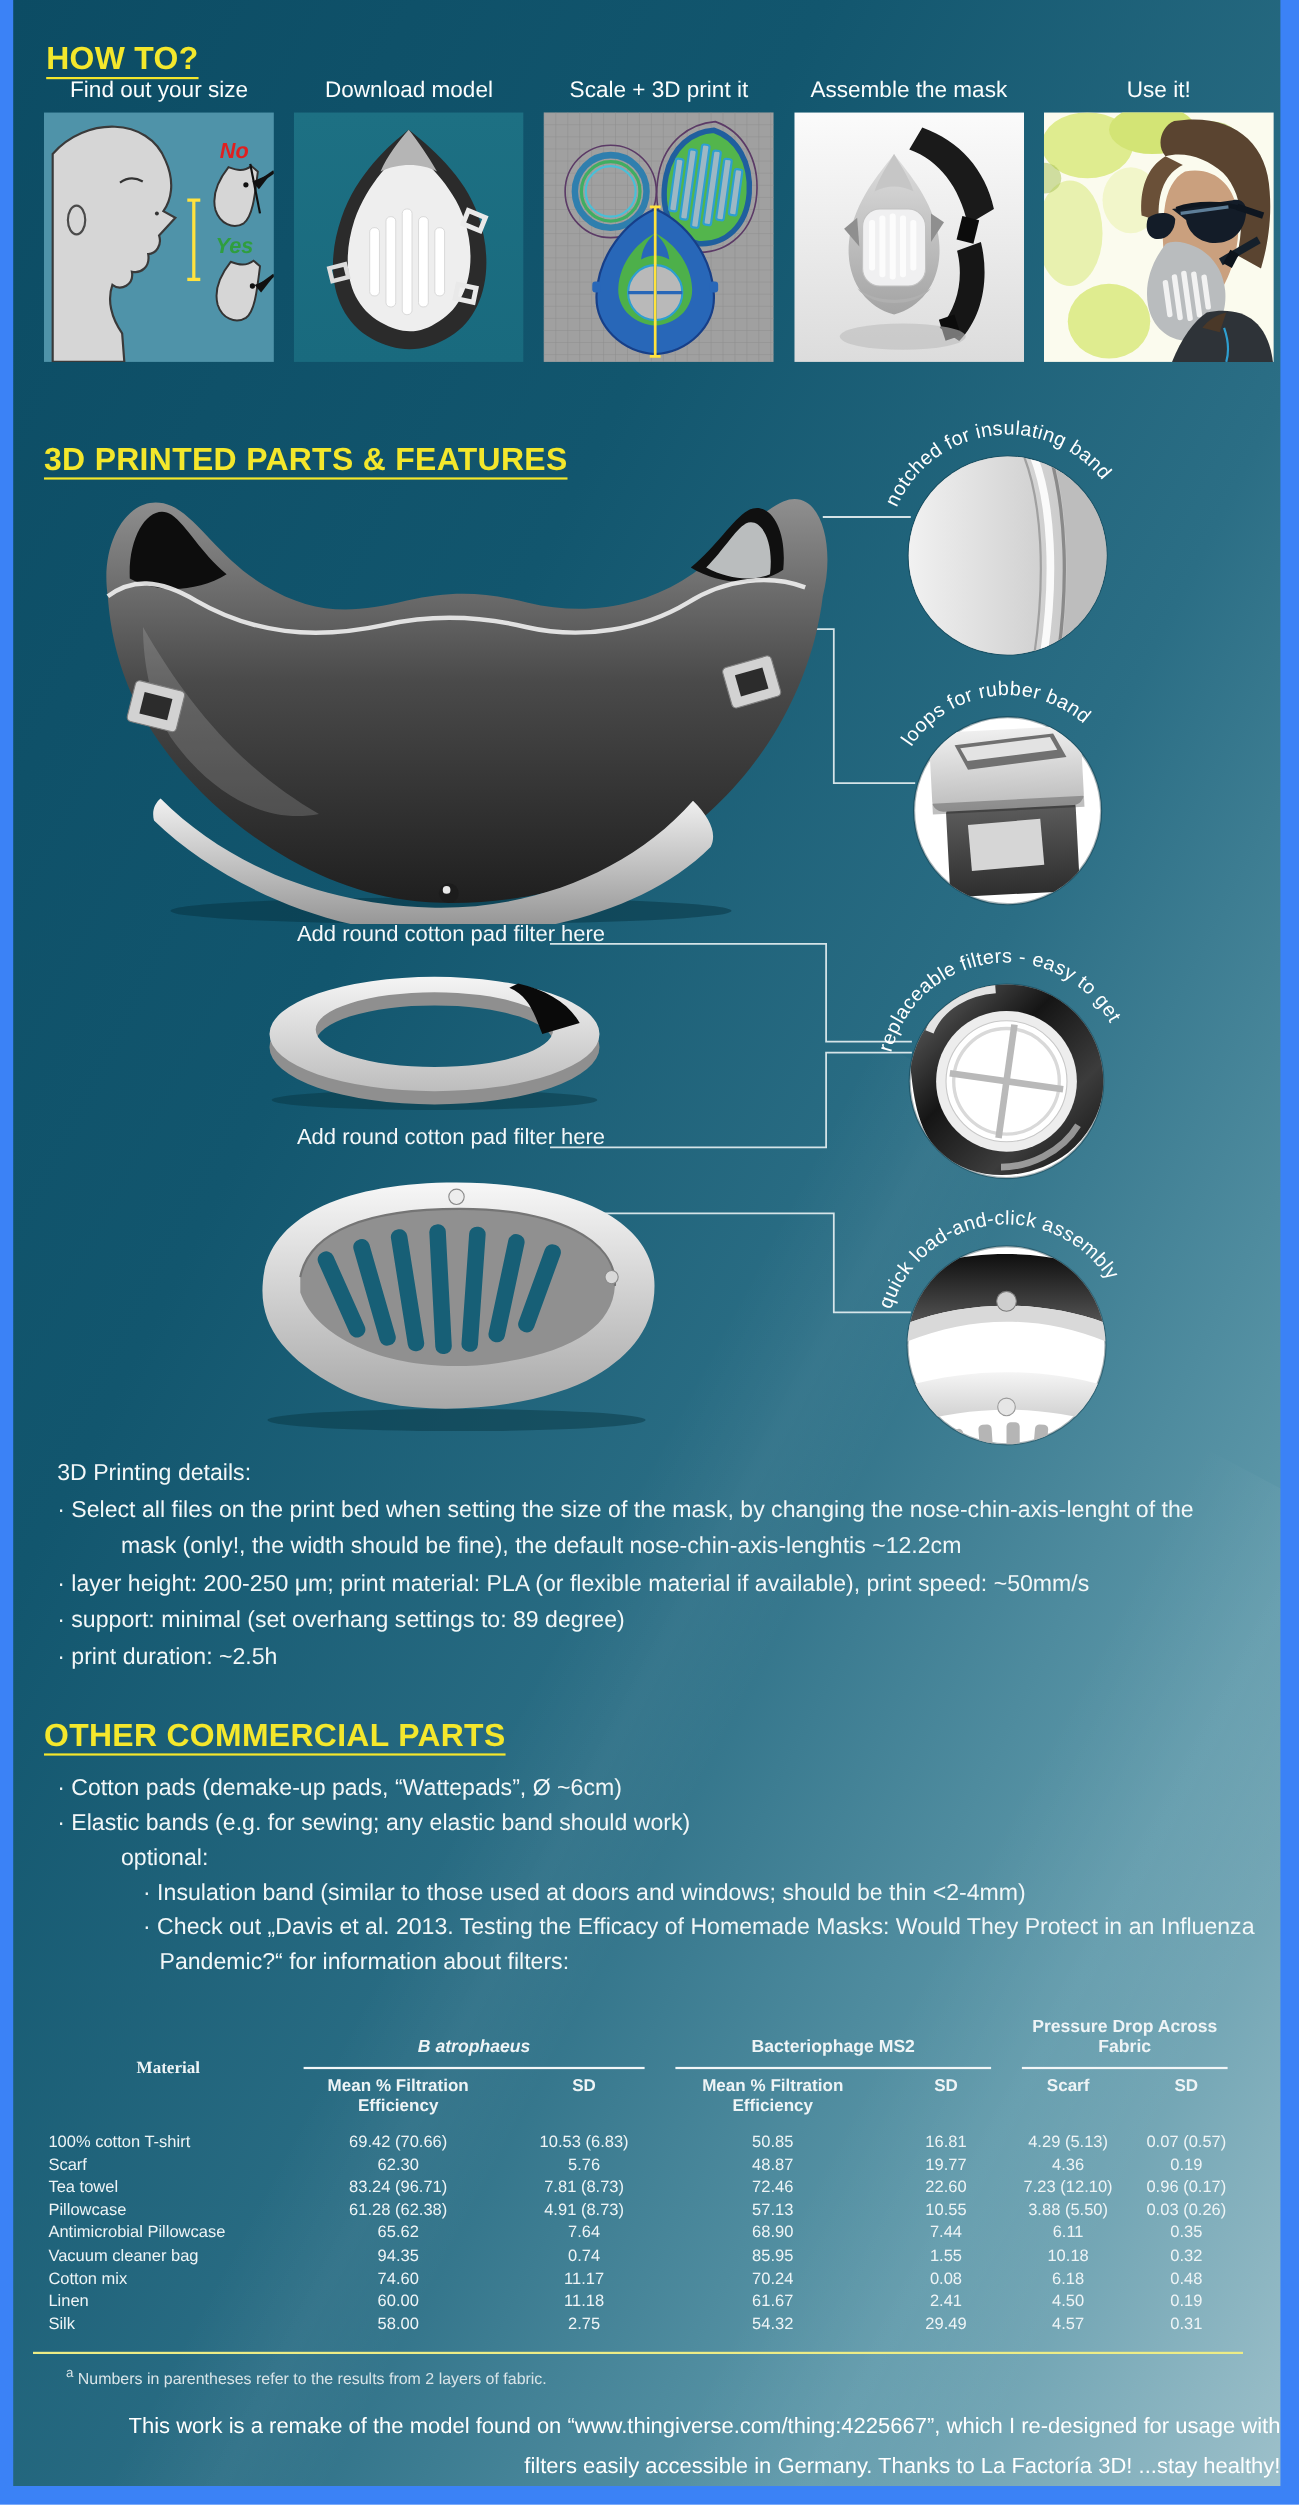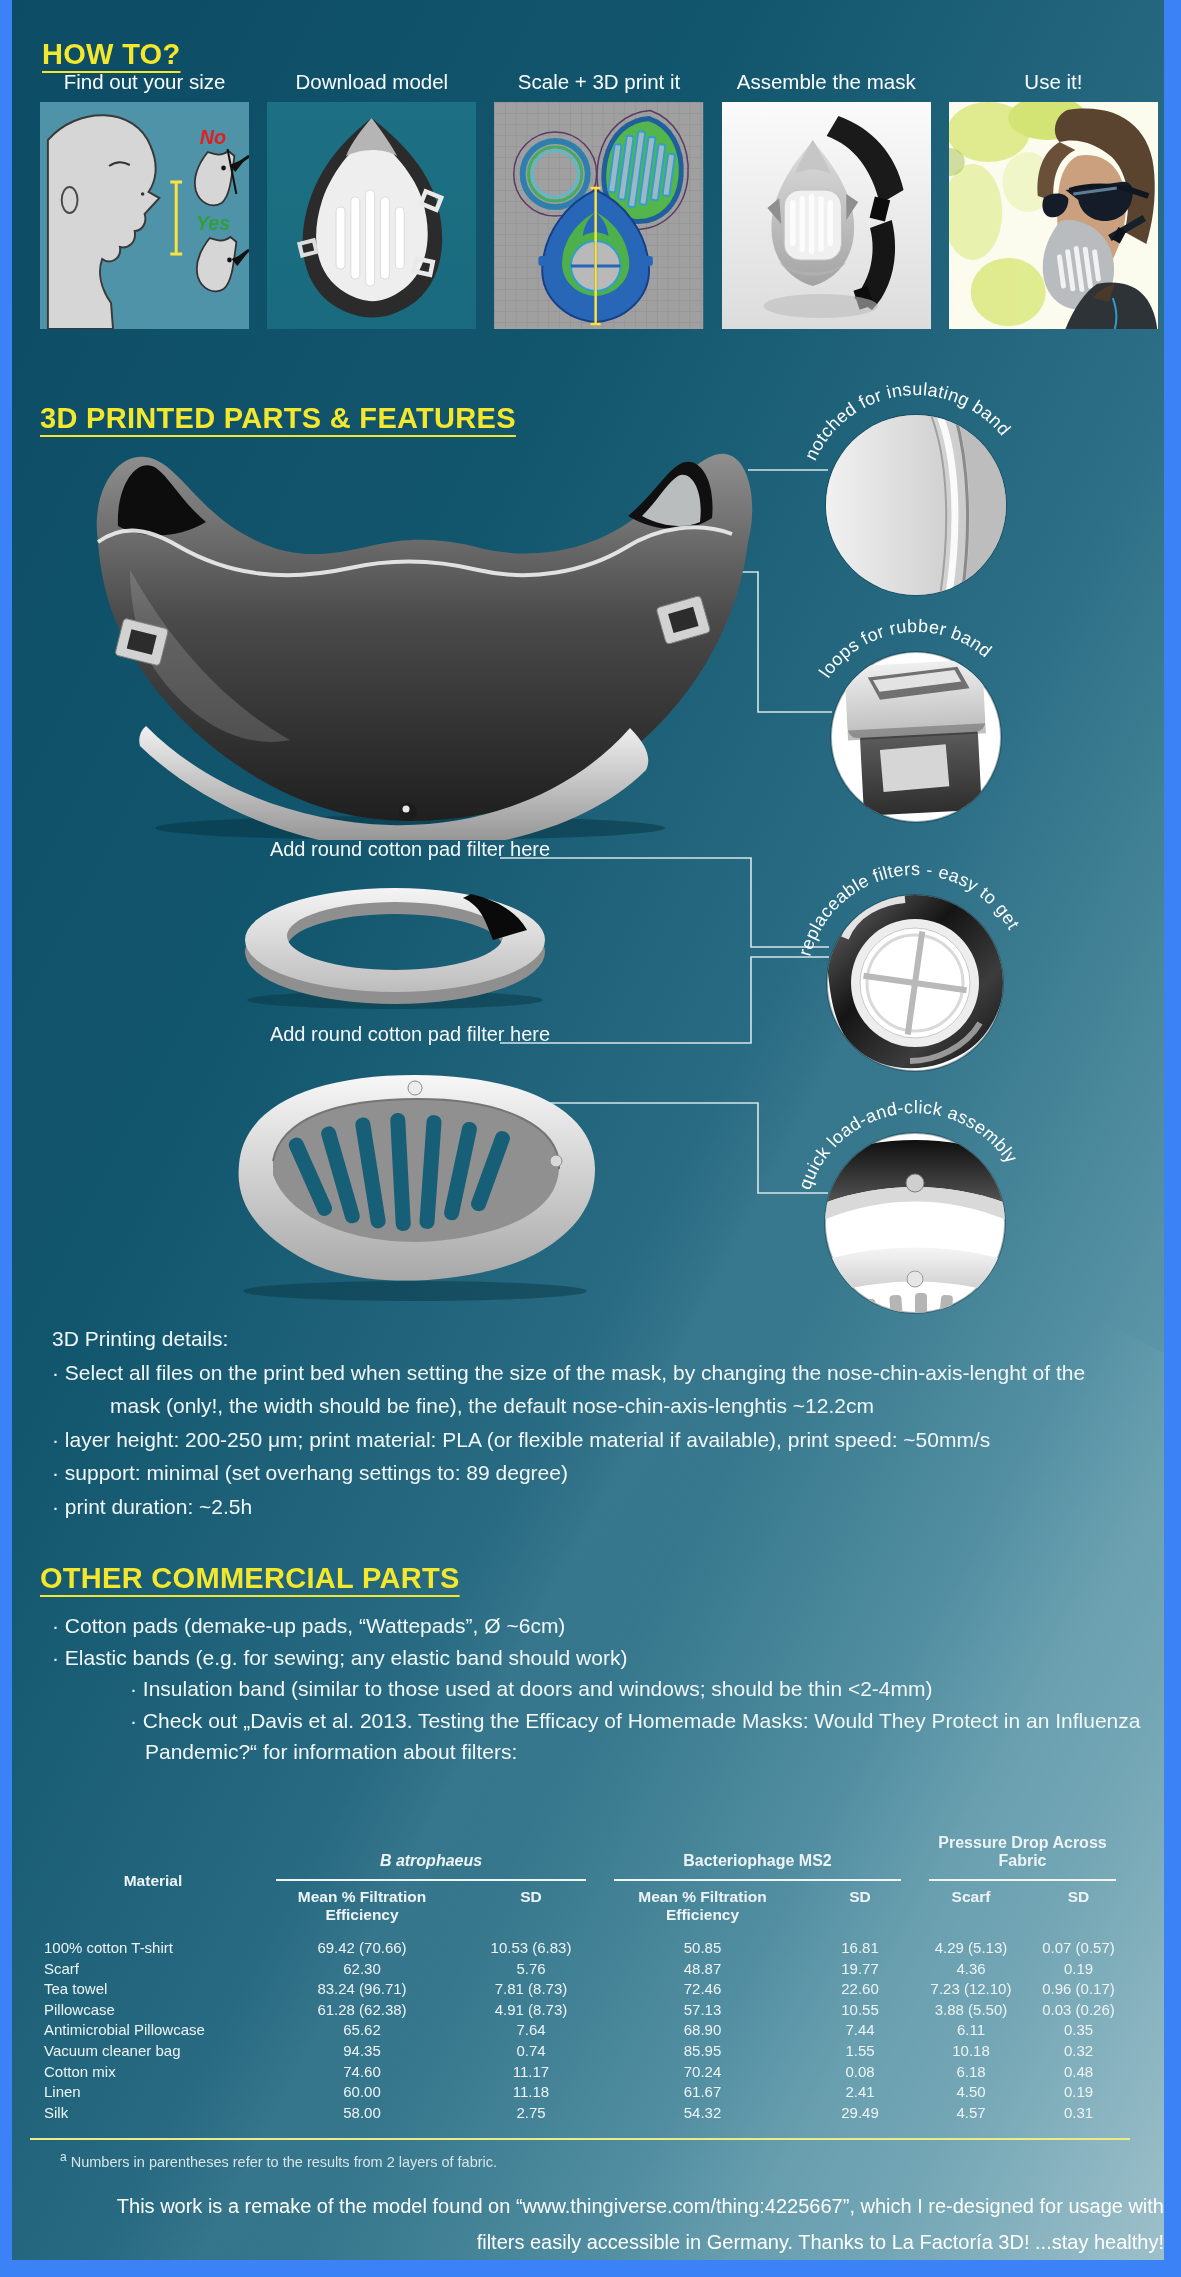--- a/index.html
+++ b/index.html
@@ -26,21 +26,21 @@
   .ftable{color:#eef4f6;}
   .tgrid{display:grid; grid-template-columns:232px 200px 138px 205px 110px 112px 103px; align-items:end;}
   .tgroup-cell{grid-row:1; text-align:center; font-weight:bold; font-size:16px; padding-bottom:9px;
                border-bottom:2px solid #f2f6f7; margin:0 14px;}
   .tsub{display:grid; grid-template-columns:232px 200px 138px 205px 110px 112px 103px; margin-top:7px;}
   .tsub div{text-align:center; font-weight:bold; font-size:15.5px;}
   .trows{margin-top:14px;}
   .trow{display:grid; grid-template-columns:232px 200px 138px 205px 110px 112px 103px; line-height:20.6px; font-size:15px;}
   .trow div{text-align:center;}
   .trow div:first-child{text-align:left; padding-left:14px;}
-  .material-h{font-weight:bold; font-size:16px; padding-left:14px; text-align:center;}
+  .material-h{font-weight:bold; font-size:16px; padding-left:14px; text-align:center;font-family:Liberation Serif, serif;}
   .yellow-rule{height:2px; background:#ecec86;}
   .footnote{color:#d9e4e8; font-size:14.5px;}
   .footer{color:#ffffff; font-size:20px; line-height:36px; text-align:right;}
 </style>
 </head>
 <body>
 
 <div class="sheet">
 <div class="canvas">
 
@@ -435,20 +435,21 @@
     <div>· layer height: 200-250 μm; print material: PLA (or flexible material if available), print speed: ~50mm/s</div>
     <div>· support: minimal (set overhang settings to: 89 degree)</div>
     <div>· print duration: ~2.5h</div>
   </div>
 
   <div class="abs yellow-h" style="left:28px; top:1562px;">OTHER COMMERCIAL PARTS</div>
 
   <div class="abs btxt" style="left:40px; top:1610px; width:1090px; line-height:31.5px;">
     <div>· Cotton pads (demake-up pads, “Wattepads”, Ø ~6cm)</div>
     <div>· Elastic bands (e.g. for sewing; any elastic band should work)</div>
+    <div class="ind1">optional:</div>
     <div class="ind2">· Insulation band (similar to those used at doors and windows; should be thin &lt;2-4mm)</div>
     <div class="ind2">· Check out „Davis et al. 2013. Testing the Efficacy of Homemade Masks: Would They Protect in an Influenza</div>
     <div class="ind3">Pandemic?“ for information about filters:</div>
   </div>
 
   <div class="abs ftable" style="left:18px; top:1834px; width:1100px;">
     <div class="tgrid">
       <div style="grid-column:1;"></div>
       <div class="tgroup-cell" style="grid-column:2 / span 2; font-style:italic;">B atrophaeus</div>
       <div class="tgroup-cell" style="grid-column:4 / span 2;">Bacteriophage MS2</div>

